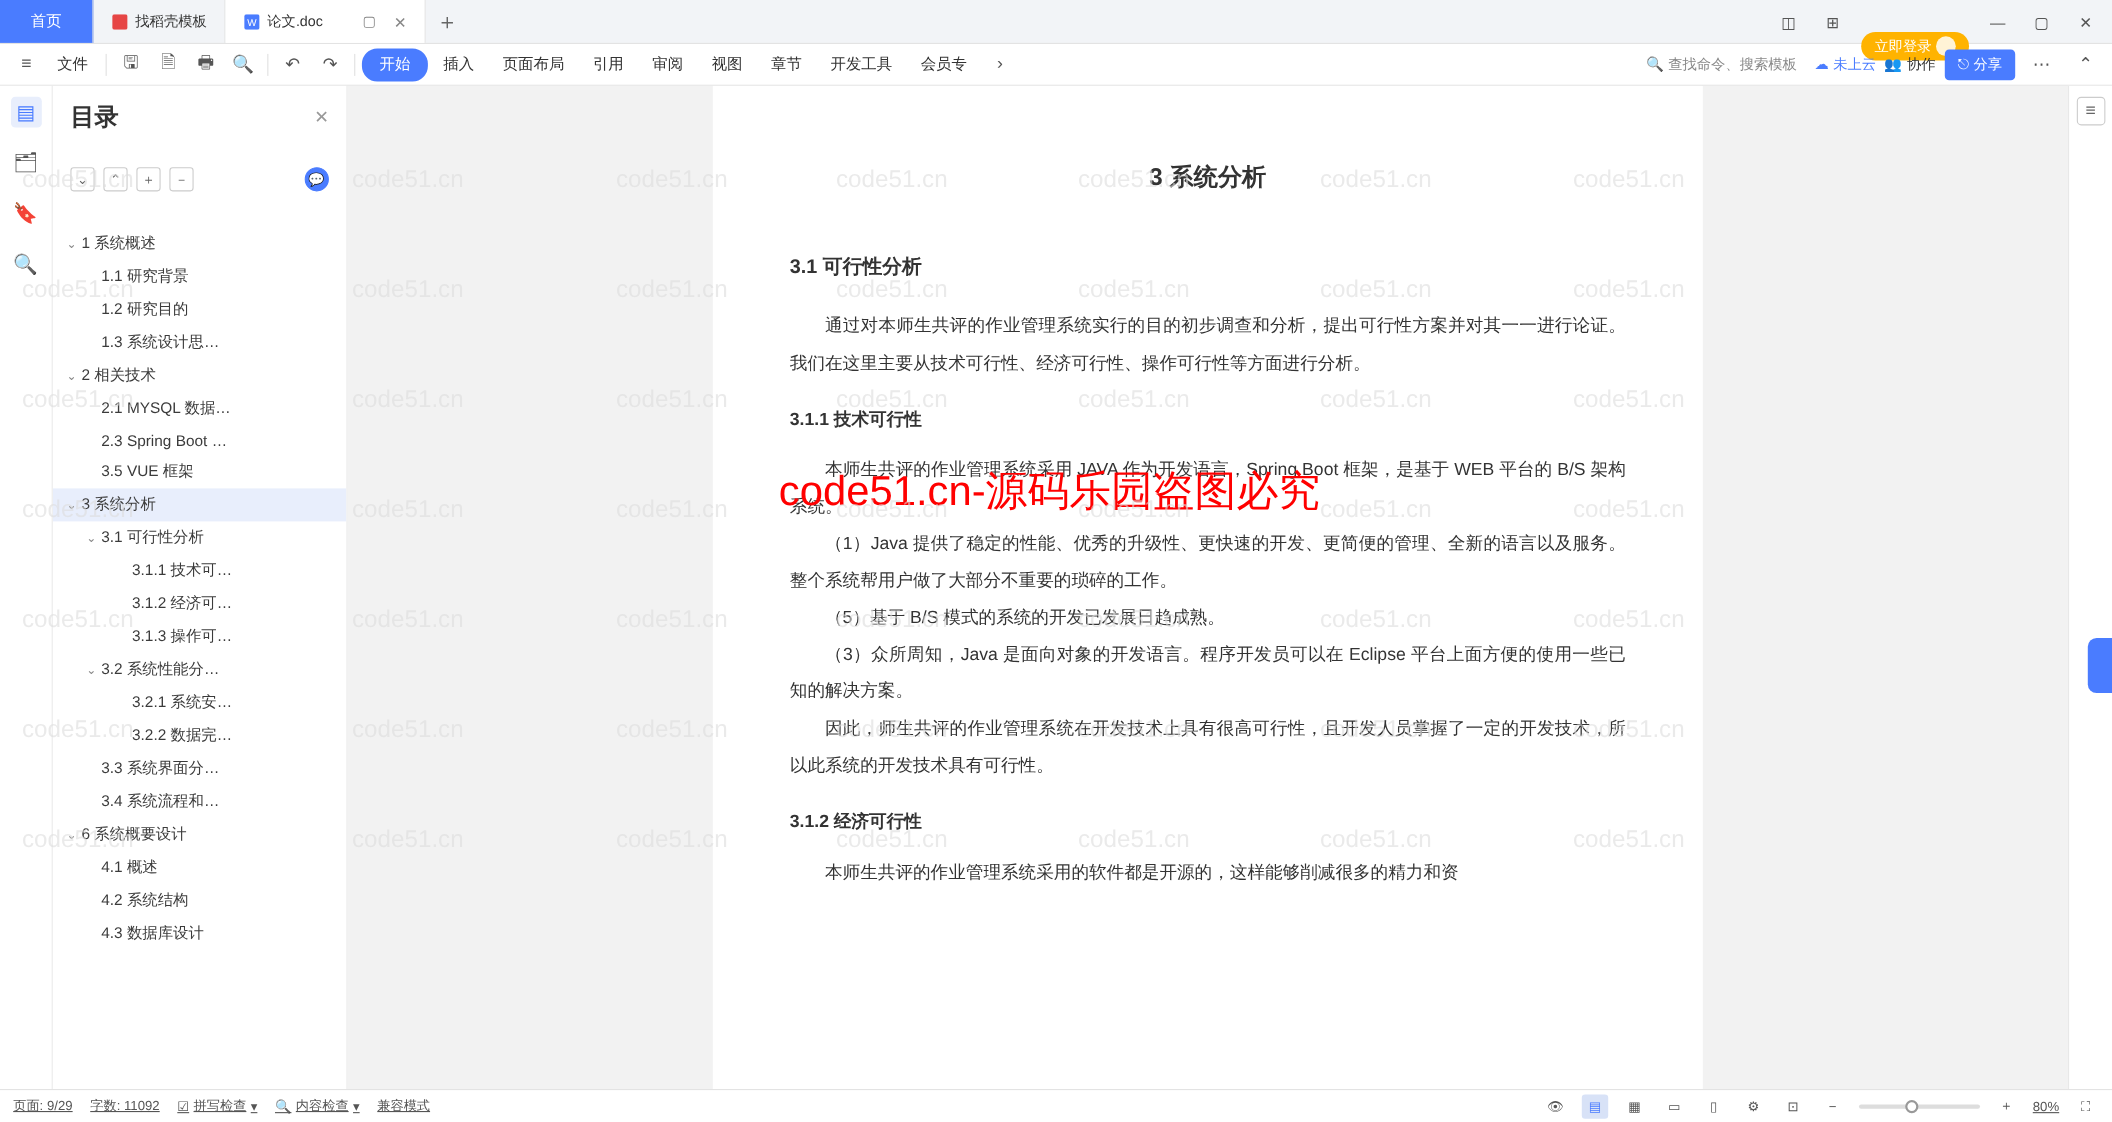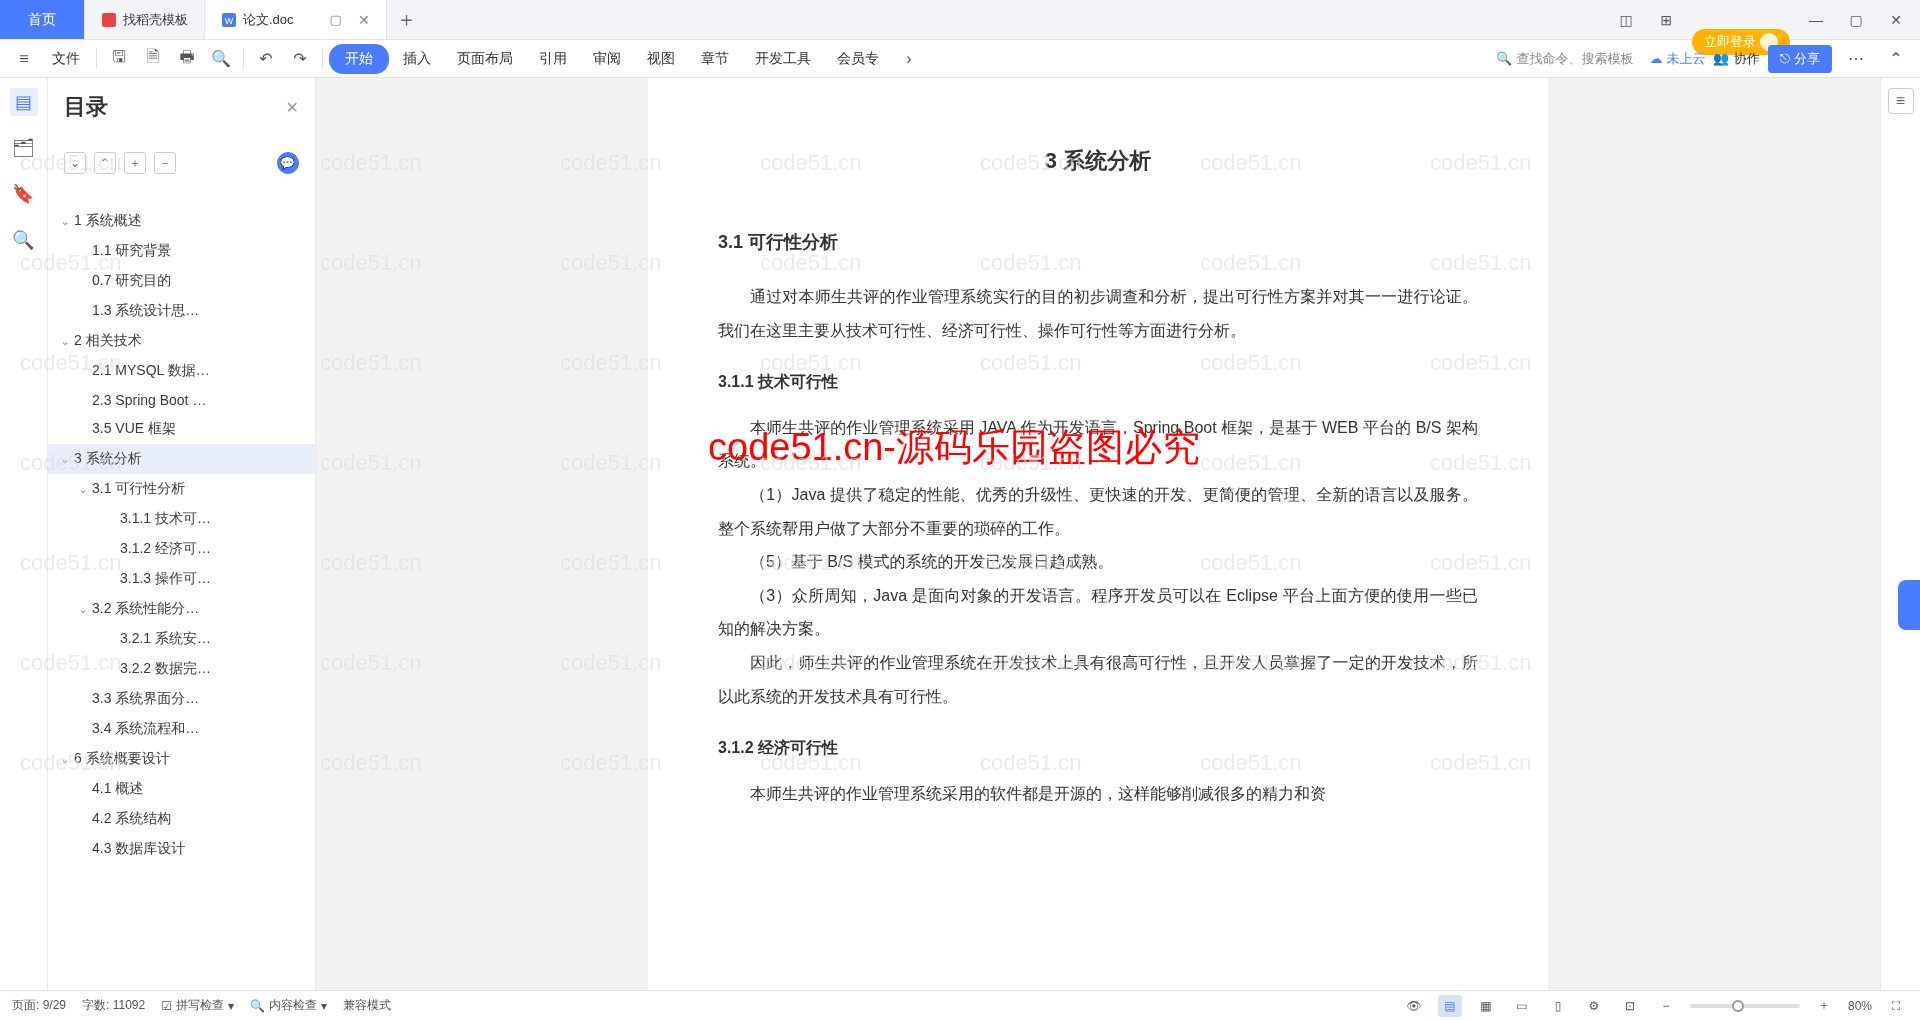--- a/index.html
+++ b/index.html
@@ -62,21 +62,21 @@
 .watermark-red { position:absolute; left:60px; top:330px; color:#ff0000; font-size:38px; font-weight:400; pointer-events:none; }
 .wm { position:absolute; color:#ddd; font-size:22px; pointer-events:none; opacity:.6; font-family:sans-serif; }
 
 .right-rail { width:40px; background:#fff; border-left:1px solid #e8e8e8; padding-top:10px; display:flex; flex-direction:column; align-items:center; }
 .rrail-btn { width:26px; height:26px; border:1px solid #ccc; border-radius:4px; display:flex; align-items:center; justify-content:center; color:#666; cursor:pointer; }
 
 .edge-tab { position:absolute; right:0; top:580px; width:22px; height:50px; background:#4a7cff; border-radius:8px 0 0 8px; }
 
 
 .status { height:30px; background:#fff; border-top:1px solid #e3e3e3; display:flex; align-items:center; padding:0 12px; font-size:12px; color:#555; gap:16px; }
-.status .sp { display:flex; align-items:center; gap:4px; cursor:pointer; }
+.status .sp { display:flex; align-items:center; gap:4px; cursor:pointer;text-decoration:underline; }
 .status-right { margin-left:auto; display:flex; align-items:center; gap:12px; }
 .view-btn { width:24px; height:22px; display:flex; align-items:center; justify-content:center; color:#555; cursor:pointer; }
 .view-btn.active { background:#d8e2f7; color:#4a7cff; border-radius:3px; }
 .zoom-slider { width:110px; height:4px; background:#ddd; position:relative; border-radius:2px; }
 .zoom-thumb { position:absolute; left:38%; top:-4px; width:12px; height:12px; background:#fff; border:2px solid #999; border-radius:50%; }
 
 svg { display:block; }
 </style>
 </head>
 <body>
@@ -173,21 +173,21 @@
         <div class="tree-item lvl0">
           <span class="tree-caret">⌄</span>
           <span>1 系统概述</span>
         </div>
         <div class="tree-item lvl1">
           <span class="tree-blank"></span>
           <span>1.1 研究背景</span>
         </div>
         <div class="tree-item lvl1">
           <span class="tree-blank"></span>
-          <span>0.7 研究目的</span>
+          <span>1.2 研究目的</span>
         </div>
         <div class="tree-item lvl1">
           <span class="tree-blank"></span>
           <span>1.3 系统设计思…</span>
         </div>
         <div class="tree-item lvl0">
           <span class="tree-caret">⌄</span>
           <span>2 相关技术</span>
         </div>
         <div class="tree-item lvl1">

